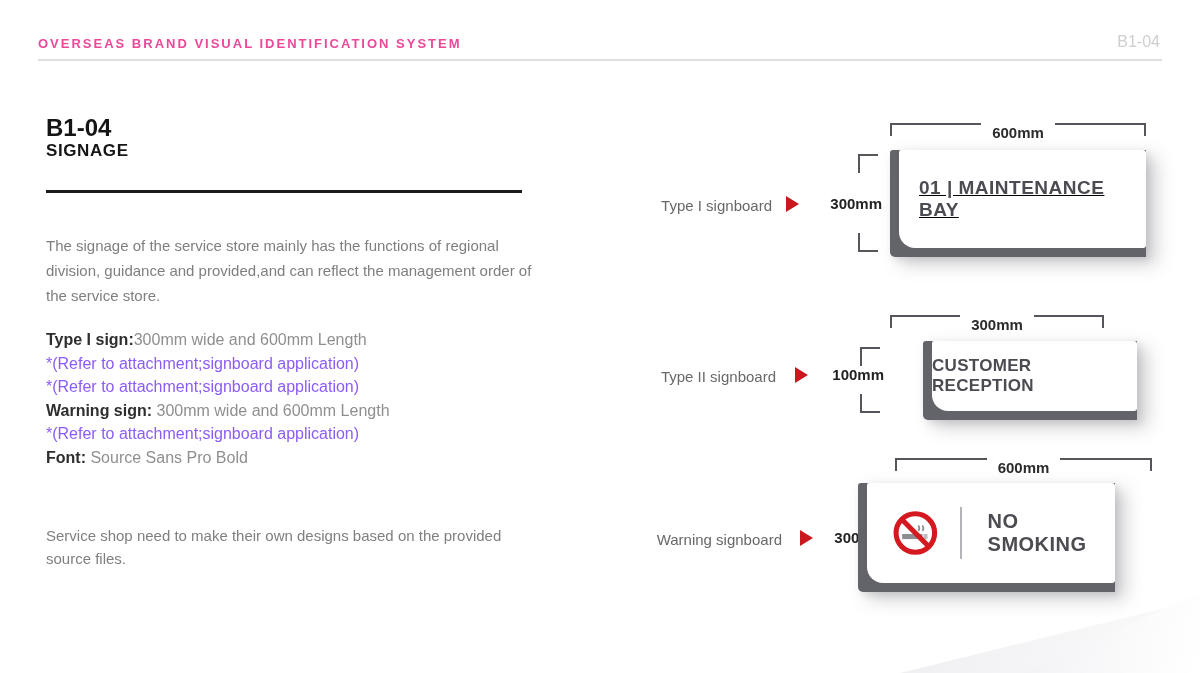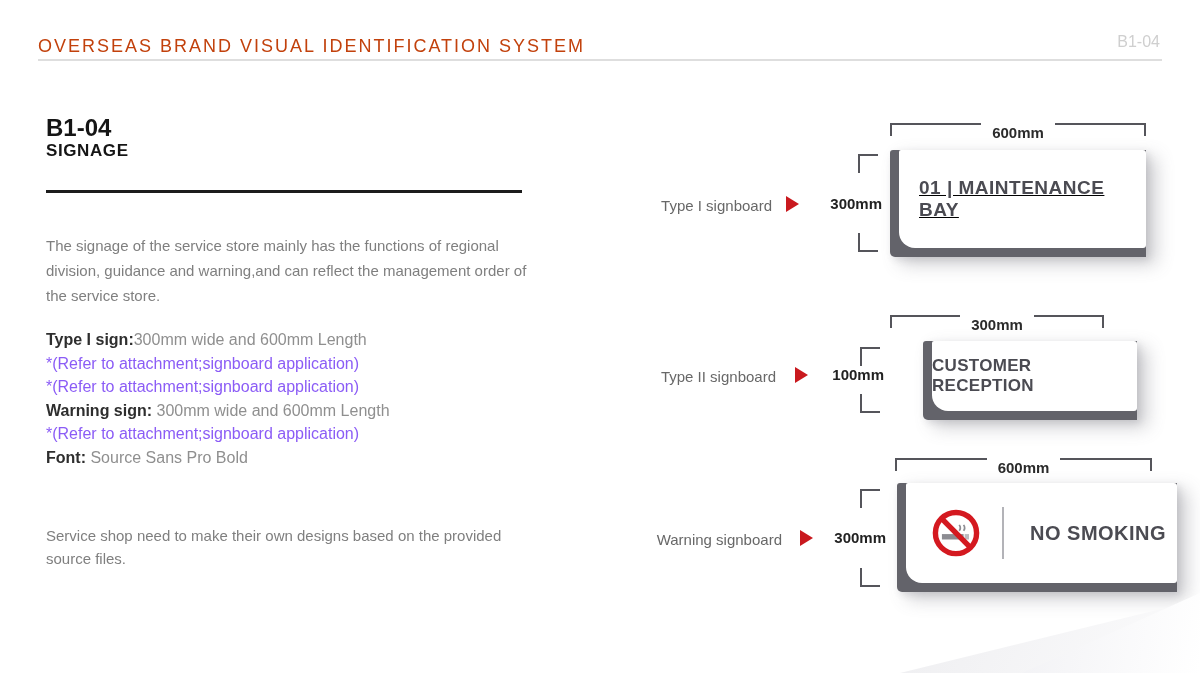--- a/index.html
+++ b/index.html
@@ -4,22 +4,22 @@
 <style>
   * { margin:0; padding:0; box-sizing:border-box; }
   html,body { width:1200px; height:673px; }
   body {
     font-family:"Liberation Sans", sans-serif;
     background:#ffffff; position:relative; overflow:hidden;
   }
   .page { position:absolute; inset:0; }
 
   
-  .hdr-title { position:absolute; left:38px; top:36px; font-size:18px; font-weight:400;
-    letter-spacing:2px; color:#c2410c; }
+  .hdr-title { position:absolute; left:38px; top:36px; font-size:13px; font-weight:700;
+    letter-spacing:2px; color:#ec4899; }
   .hdr-code { position:absolute; right:40px; top:33px; font-size:16px; color:#cfcfcf; }
   .hdr-rule { position:absolute; left:38px; right:38px; top:59px; height:2px; background:#dedede; }
 
   
   .sec-code { position:absolute; left:46px; top:114px; font-size:24px; font-weight:700; color:#151515; }
   .sec-title { position:absolute; left:46px; top:141px; font-size:17px; font-weight:700;
     letter-spacing:.6px; color:#151515; }
   .title-rule { position:absolute; left:46px; top:190px; width:476px; height:3px; background:#1c1c1c; }
   .intro { position:absolute; left:46px; top:233px; width:486px; font-size:15px;
     line-height:25px; color:#7f7f7f; }
@@ -73,21 +73,21 @@
   .s2 .sign { left:923px; top:341px; width:214px; height:79px; }
   .s2 .sign-face { justify-content:center; }
   .s2 .sign-text { font-size:17px; letter-spacing:.3px; }
 
   
   .s3 .sign-label { left:642px; top:531px; }
   .s3 .arrow { left:800px; top:530px; }
   .s3 .hdim { left:816px; top:529px; }
   .s3 .vbracket { left:860px; top:489px; height:98px; }
   .s3 .dim-h { left:895px; top:448px; width:257px; }
-  .s3 .sign { left:897px; top:483px; width:280px; height:109px; }
+  .s3 .sign { left:858px; top:483px; width:257px; height:109px; }
   .s3 .sign-face { padding-left:24px; }
   .s3 .sign-text { font-size:20px; letter-spacing:.5px; }
   .ns-divider { width:2px; height:52px; background:#b3b3b8; margin:0 26px 0 20px; }
 
   
   .decor-a { position:absolute; right:0; bottom:0; width:300px; height:92px;
     background:linear-gradient(115deg,#ebebee,#fbfbfc);
     clip-path:polygon(0 100%, 100% 20%, 100% 100%); opacity:.85; }
   .decor-b { position:absolute; right:0; bottom:0; width:178px; height:80px;
     background:linear-gradient(100deg,#f2f2f5,#ffffff);
@@ -98,21 +98,21 @@
 
 <div class="page">
 
   <div class="hdr-title">OVERSEAS BRAND VISUAL IDENTIFICATION SYSTEM</div>
   <div class="hdr-code">B1-04</div>
   <div class="hdr-rule"></div>
 
   <div class="sec-code">B1-04</div>
   <div class="sec-title">SIGNAGE</div>
   <div class="title-rule"></div>
-  <p class="intro">The signage of the service store mainly has the functions of regional division, guidance and warning,and can reflect the management order of the service store.</p>
+  <p class="intro">The signage of the service store mainly has the functions of regional division, guidance and provided,and can reflect the management order of the service store.</p>
 
   <div class="specs">
     <div><span class="spec-label">Type I sign:</span><span class="spec-value">300mm wide and 600mm Length</span></div>
     <div class="spec-note">*(Refer to attachment;signboard application)</div>
     <div class="spec-note">*(Refer to attachment;signboard application)</div>
     <div><span class="spec-label">Warning sign:</span><span class="spec-value"> 300mm wide and 600mm Length</span></div>
     <div class="spec-note">*(Refer to attachment;signboard application)</div>
     <div><span class="spec-label">Font:</span><span class="spec-value"> Source Sans Pro Bold</span></div>
 
   </div>

